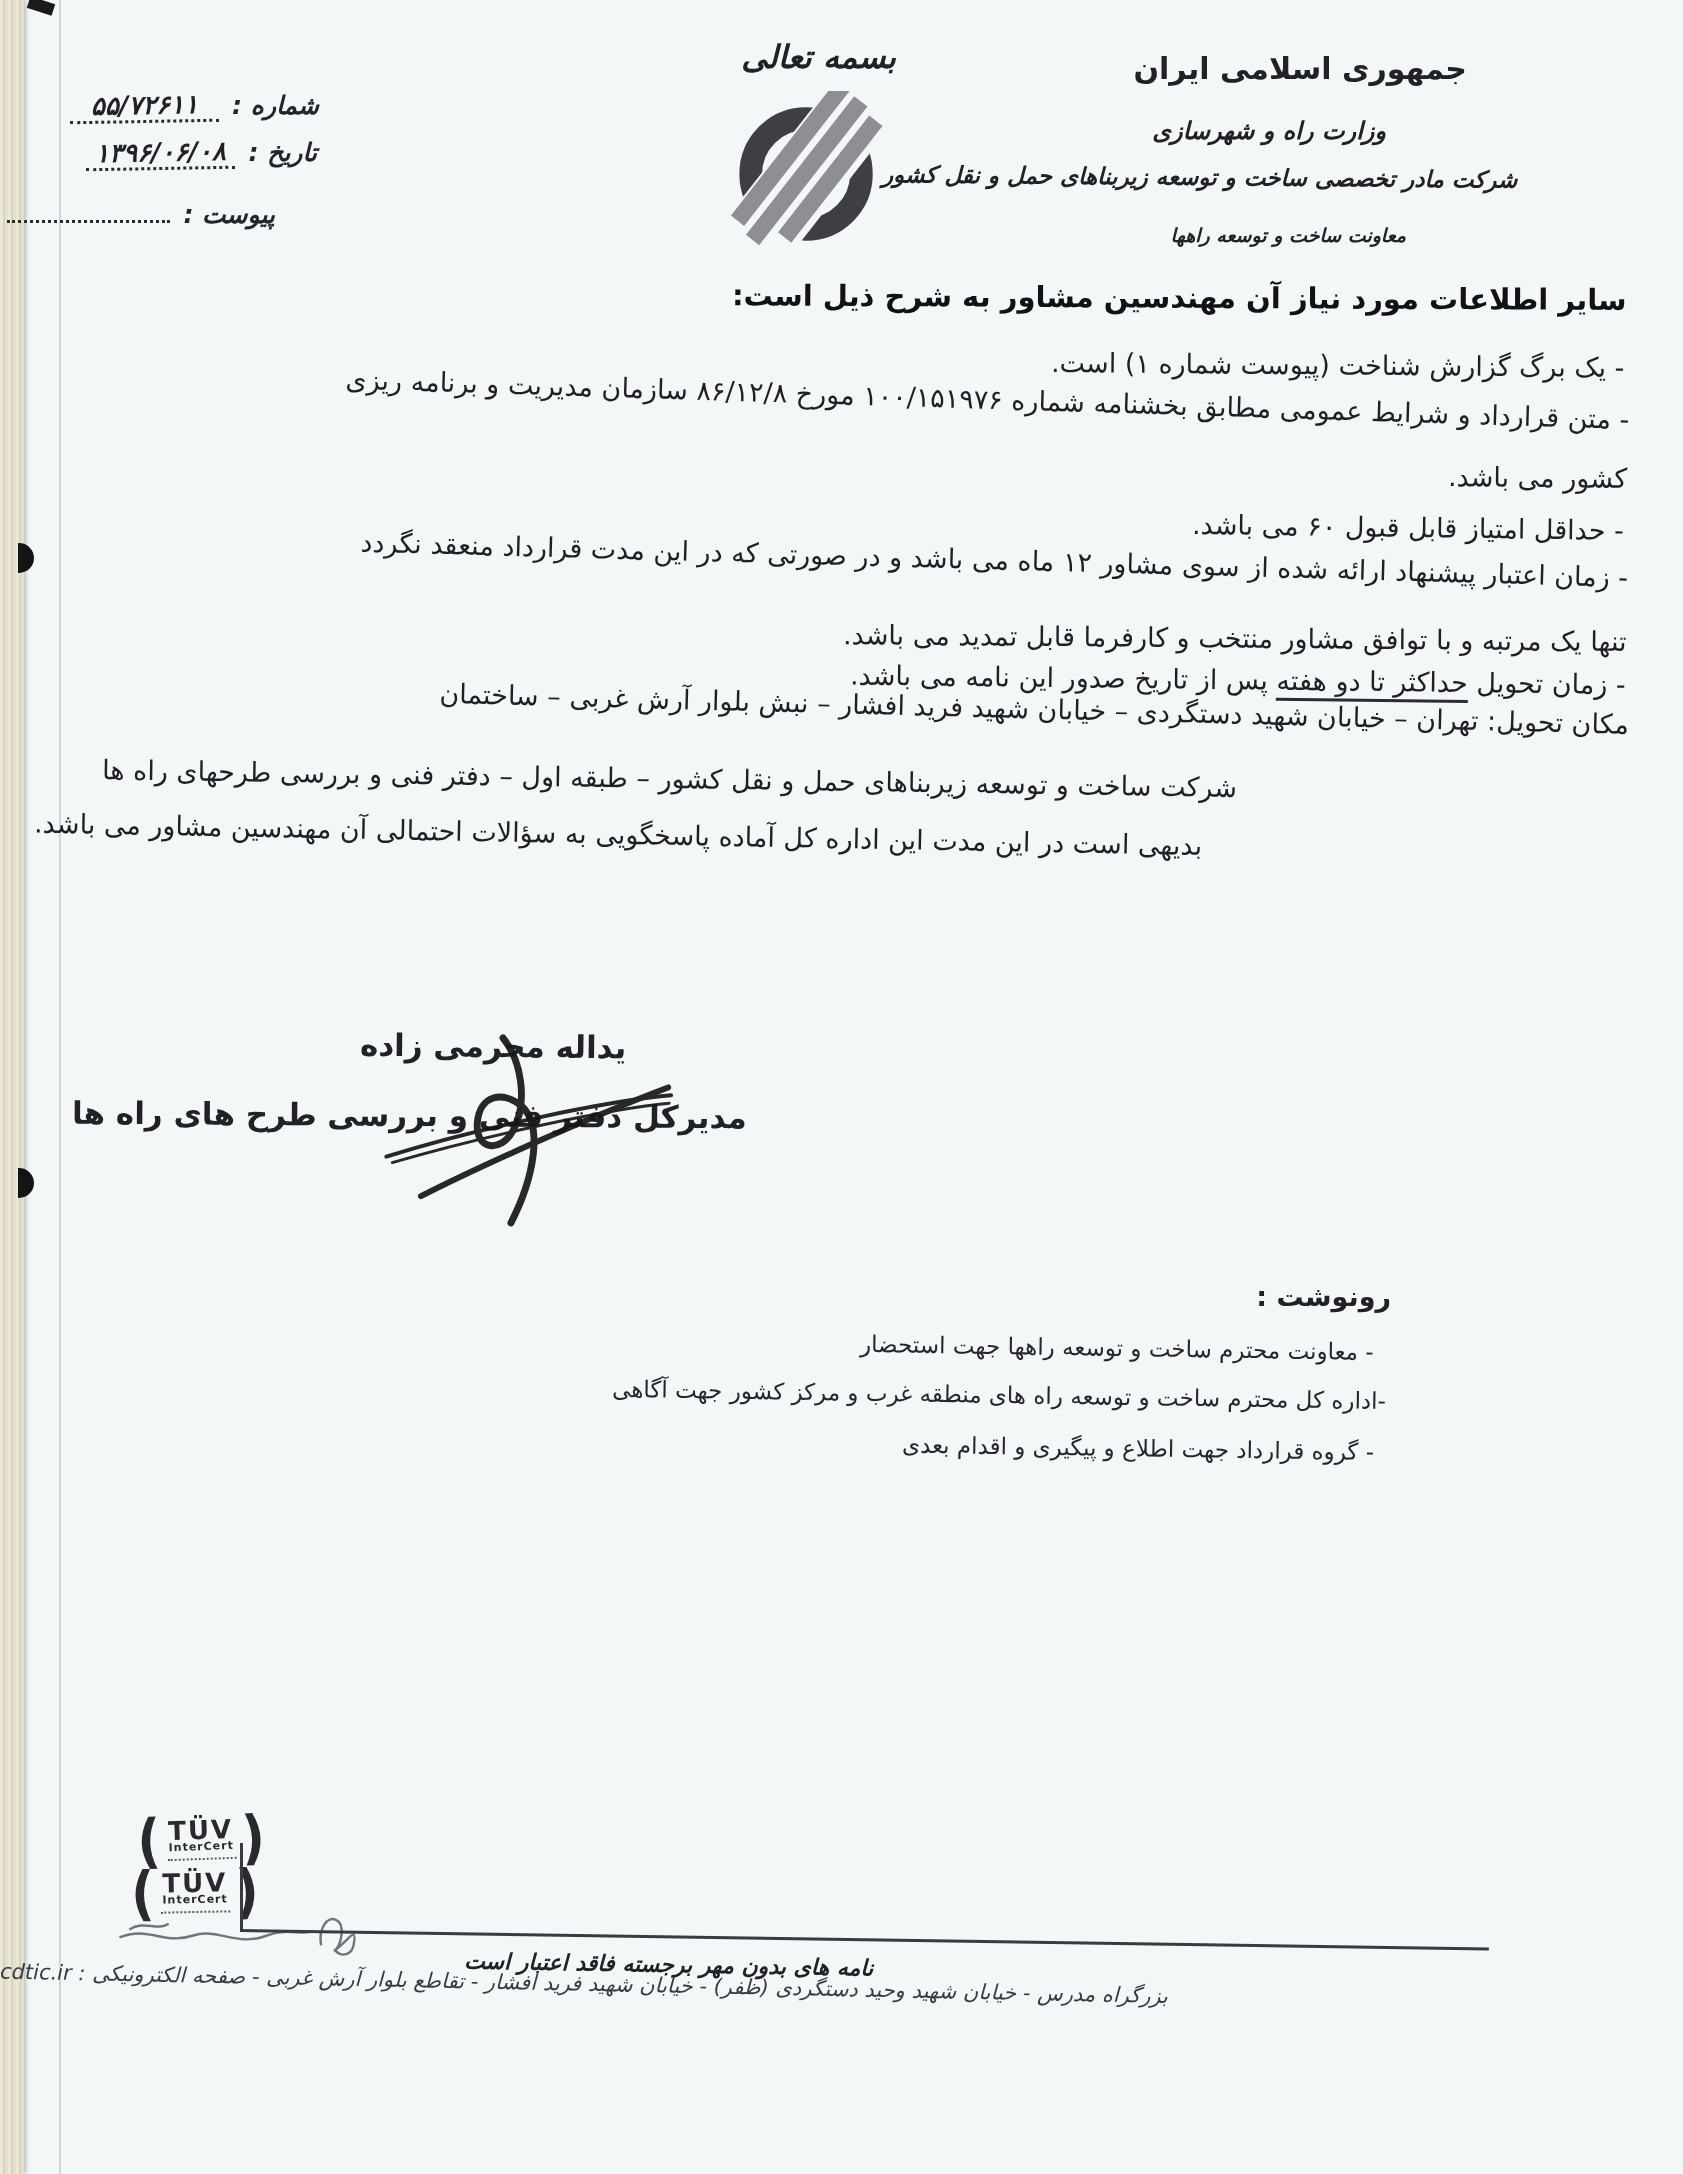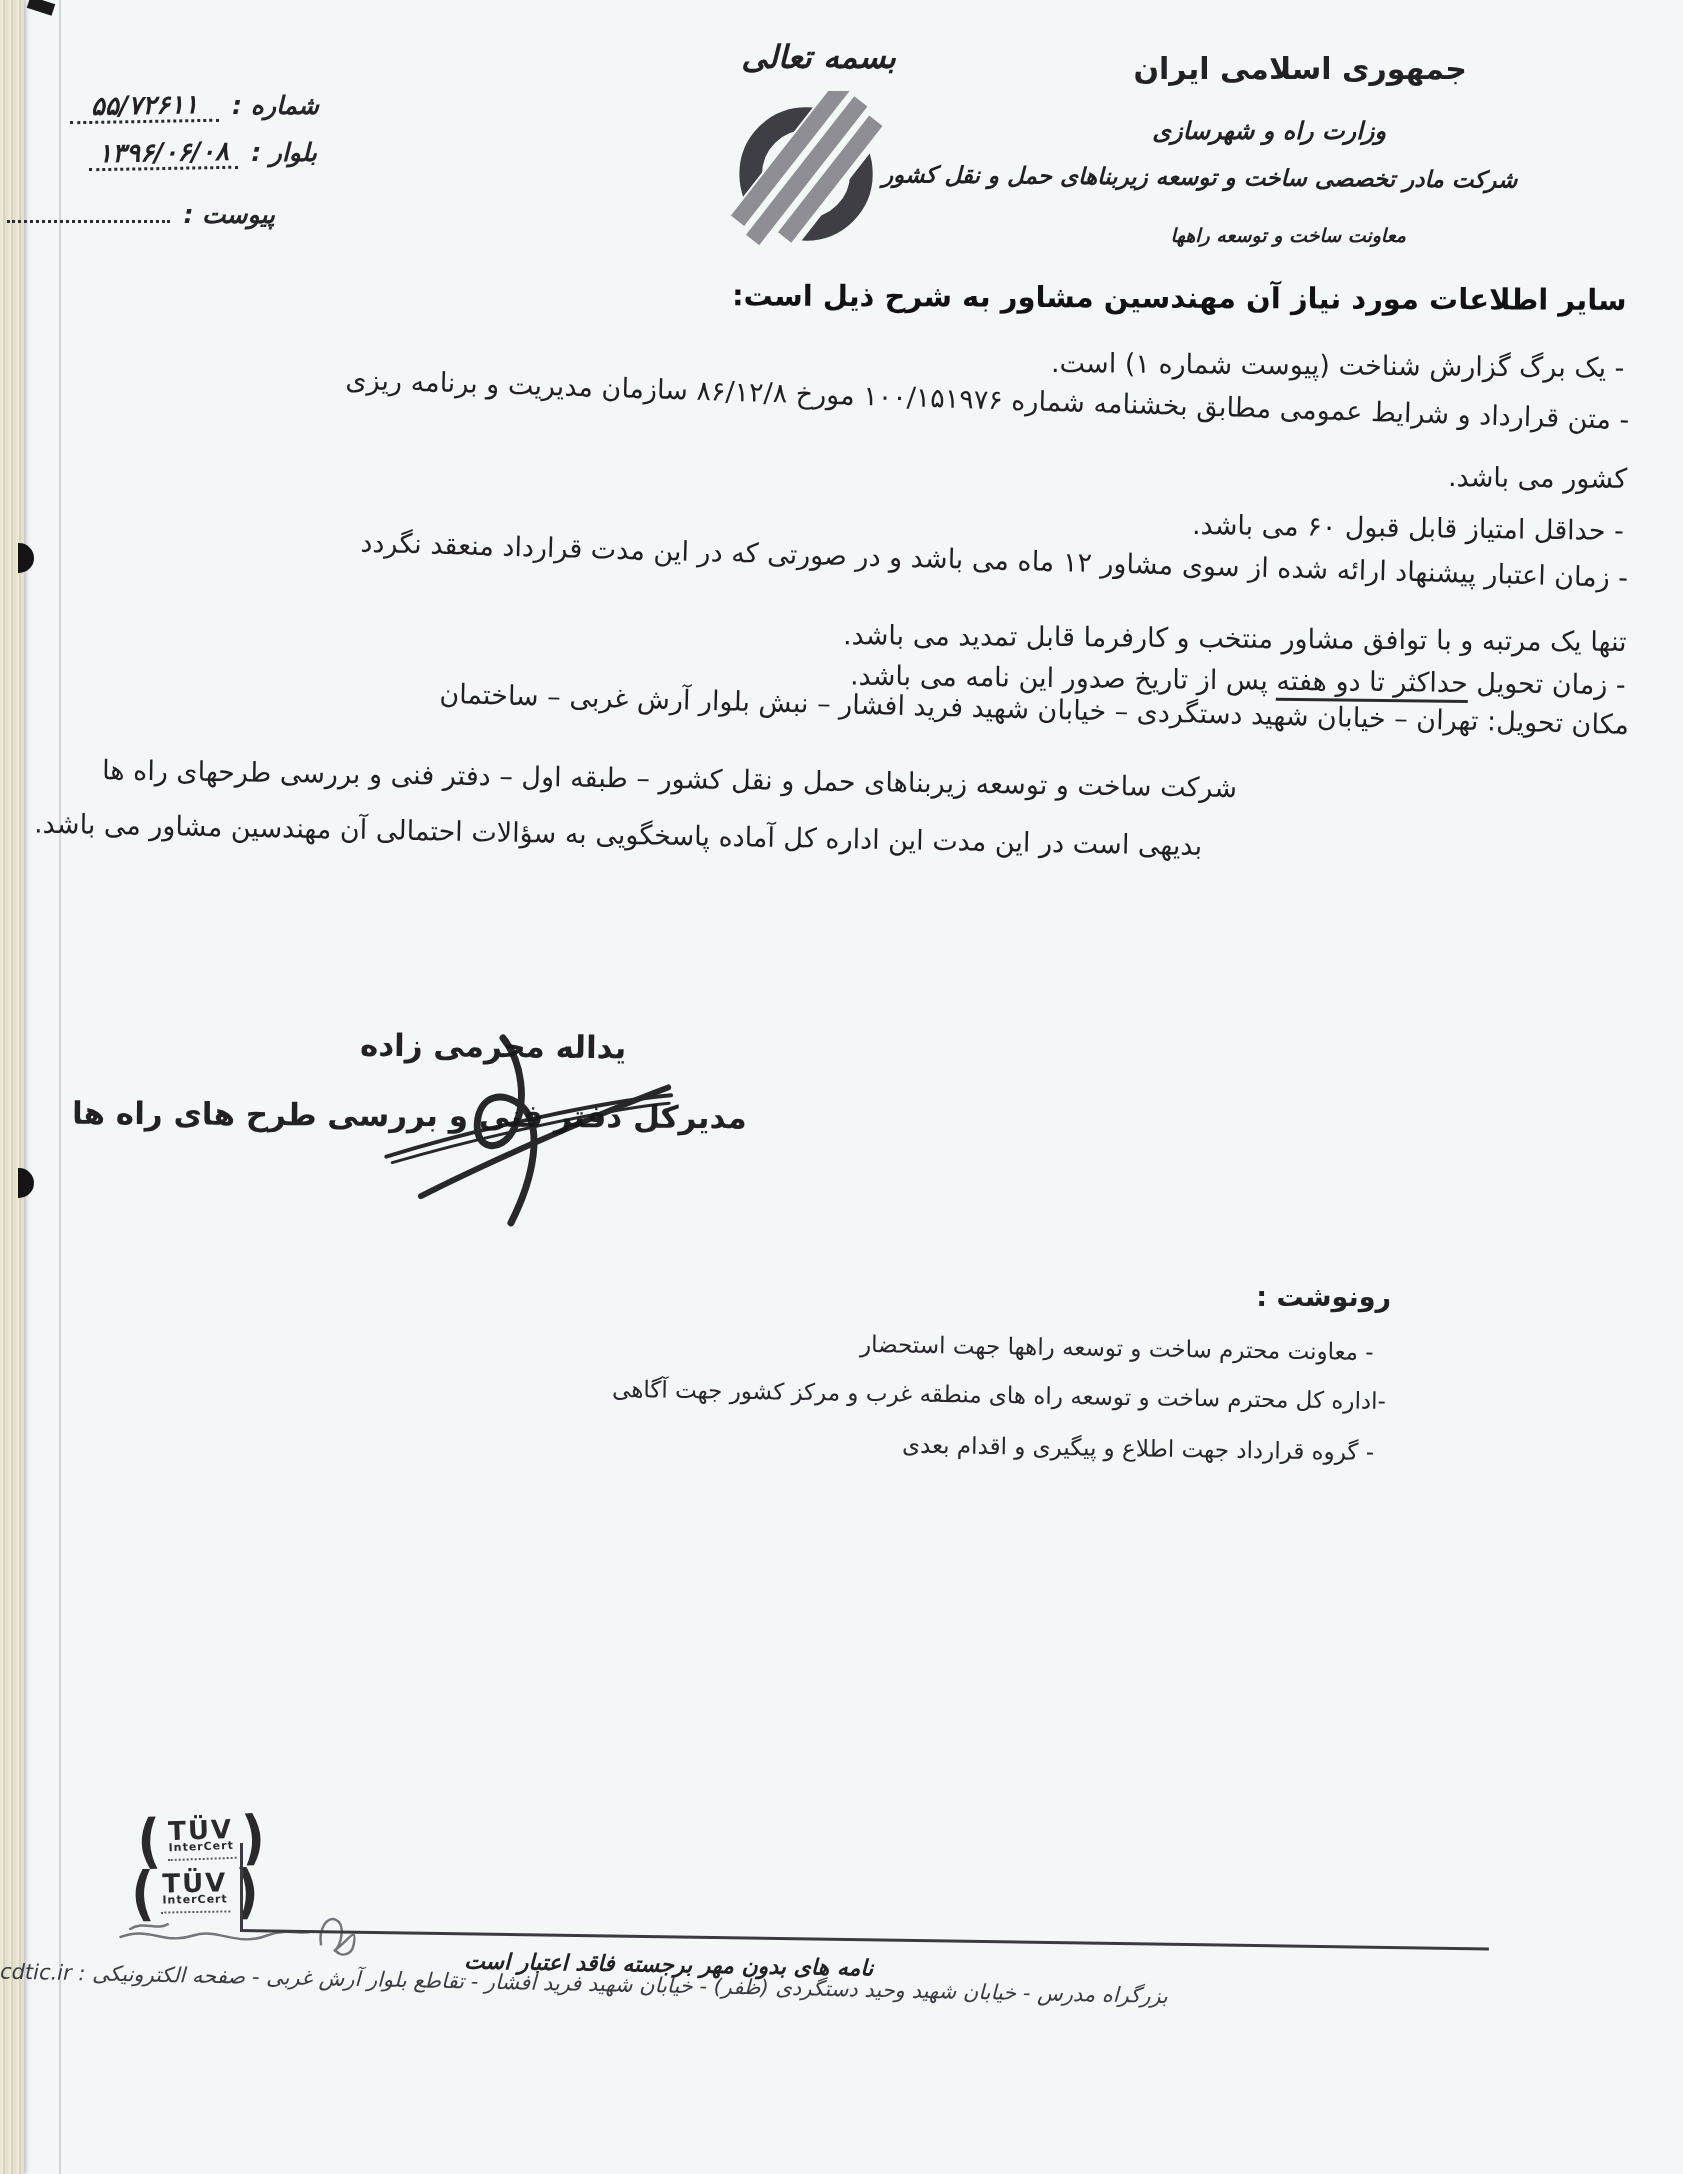--- a/index.html
+++ b/index.html
@@ -72,21 +72,21 @@
   <div class="paper-edge-line"></div>
   <div class="corner-mark"></div>
   <div class="punch-hole hole-1"></div>
   <div class="punch-hole hole-2"></div>
 
   <div class="meta-row" style="top:71px;right:1364px;margin-top:19px;">
     <span class="meta-label">شماره :</span>
     <span class="meta-line" style="transform:rotate(-1deg);"><span class="meta-value">۵۵/۷۲۶۱۱</span></span>
   </div>
   <div class="meta-row" style="top:137px;right:1366px;">
-    <span class="meta-label">بلوار :</span>
+    <span class="meta-label">تاریخ :</span>
     <span class="meta-line" style="transform:rotate(-1deg);"><span class="meta-value">۱۳۹۶/۰۶/۰۸</span></span>
   </div>
   <div class="meta-row" style="top:194px;right:1408px;">
     <span class="meta-label">پیوست :</span>
     <span class="meta-line" style="min-width:163px;height:26px;"></span>
   </div>
 
   <div class="abs bismillah rtl" style="top:38px;right:787px;">بسمه تعالی</div>
   <div class="abs" style="top:91px;left:721px;">
     <svg width="178" height="163" viewBox="0 0 180 165">

